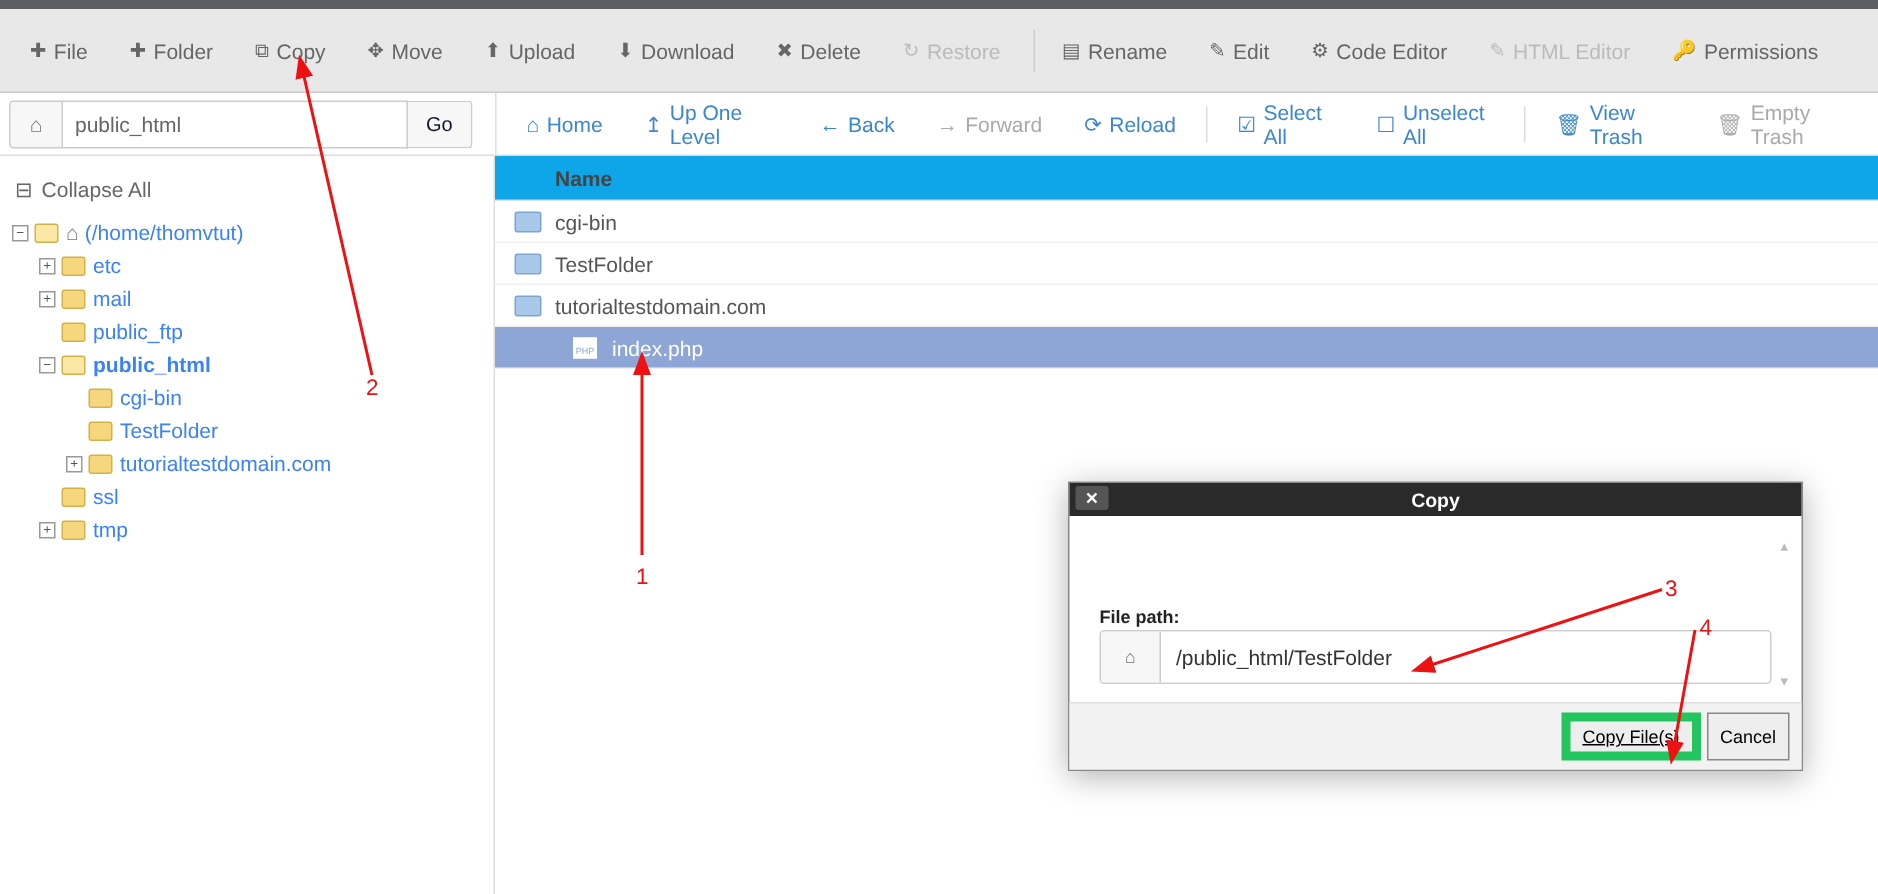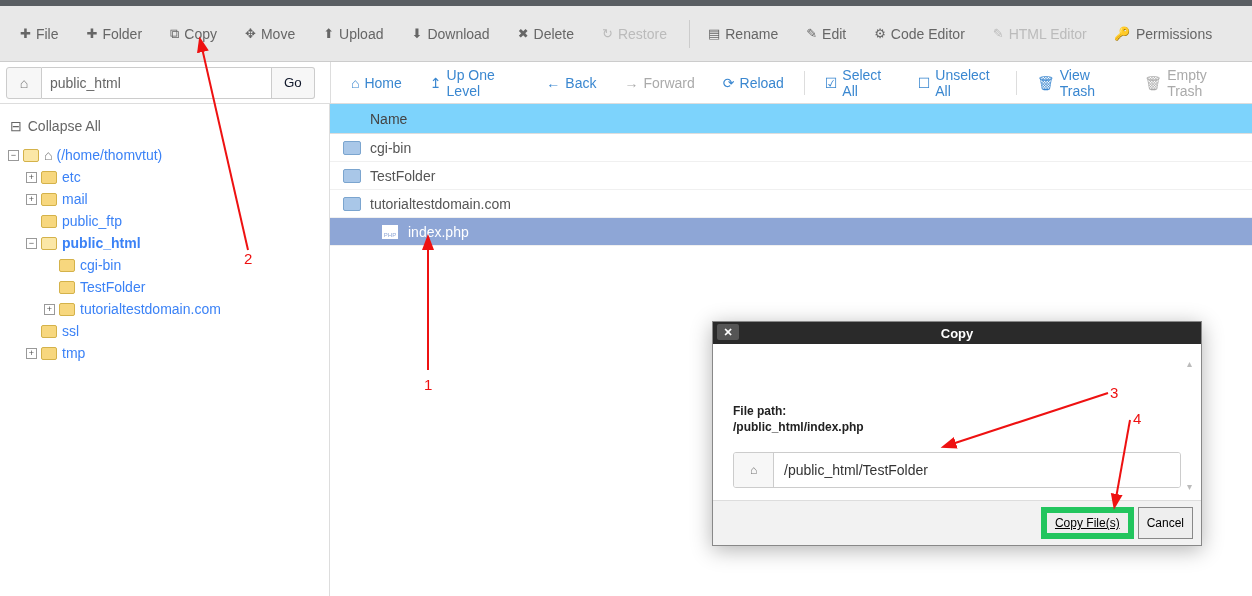--- a/index.html
+++ b/index.html
@@ -35,21 +35,21 @@
   .twist.empty { border: none; }
   .folder-icon { width: 16px; height: 13px; background: #f7d77e; border: 1px solid #d4b24a; border-radius: 2px; margin-right: 5px; position: relative; }
   .folder-icon.open { background: #fbe7a6; }
   .home-folder-icon { font-size: 14px; color: #777; margin-right: 4px; }
   .tree-label { color: #3b82f6; }
   .tree-label.bold { font-weight: bold; }
   .indent-1 { padding-left: 18px; }
   .indent-2 { padding-left: 36px; }
   
   .content { flex: 1; background: #fff; display: flex; flex-direction: column; }
-  .table-head { height: 30px; background: #7dd3fc; border-bottom: 1px solid #ddd; display: flex; align-items: center; padding-left: 40px; font-weight: normal; color: #444; }
+  .table-head { height: 30px; background: #0ea5e9; border-bottom: 1px solid #ddd; display: flex; align-items: center; padding-left: 40px; font-weight: bold; color: #444; }
   .row { height: 28px; display: flex; align-items: center; padding-left: 10px; cursor: pointer; border-bottom: 1px solid #f0f0f0; color: #555; }
   .row .fcell-icon { width: 24px; display: flex; justify-content: center; margin-right: 6px; }
   .row.selected { background: #8ea6d6; color: #fff; padding-left: 48px; }
   .php-icon { width: 16px; height: 14px; background: #fff; border: 1px solid #bbb; position: relative; }
   .php-icon::after { content: "PHP"; font-size: 6px; position: absolute; bottom: 0; left: 0; right: 0; text-align: center; color: #666; }
   .row.selected .php-icon { border-color: #fff; }
   .row.selected .php-icon::after { color: #8ea6d6; background:#fff; }
   .folder-row-icon { width: 18px; height: 14px; background: #a9c7e8; border: 1px solid #7ba5cf; border-radius: 2px; }
   
   
@@ -300,21 +300,20 @@
 
 <div class="dialog">
   <div class="dialog-title">
     <div class="dialog-close">
         <span>✕</span>
       </div>
     <div class="dialog-title-text">Copy</div>
   </div>
   <div class="dialog-body">
     <div class="plabel">File path:</div>
-    <div class="ppath">/public_html/index.php</div>
     <div class="path-row">
       <div class="hbtn">
           <span>⌂</span>
         </div>
       <input value="/public_html/TestFolder" style="">
     </div>
     <div class="scroll-marks">
         <span>▴</span>
         <span>▾</span>
       </div>

